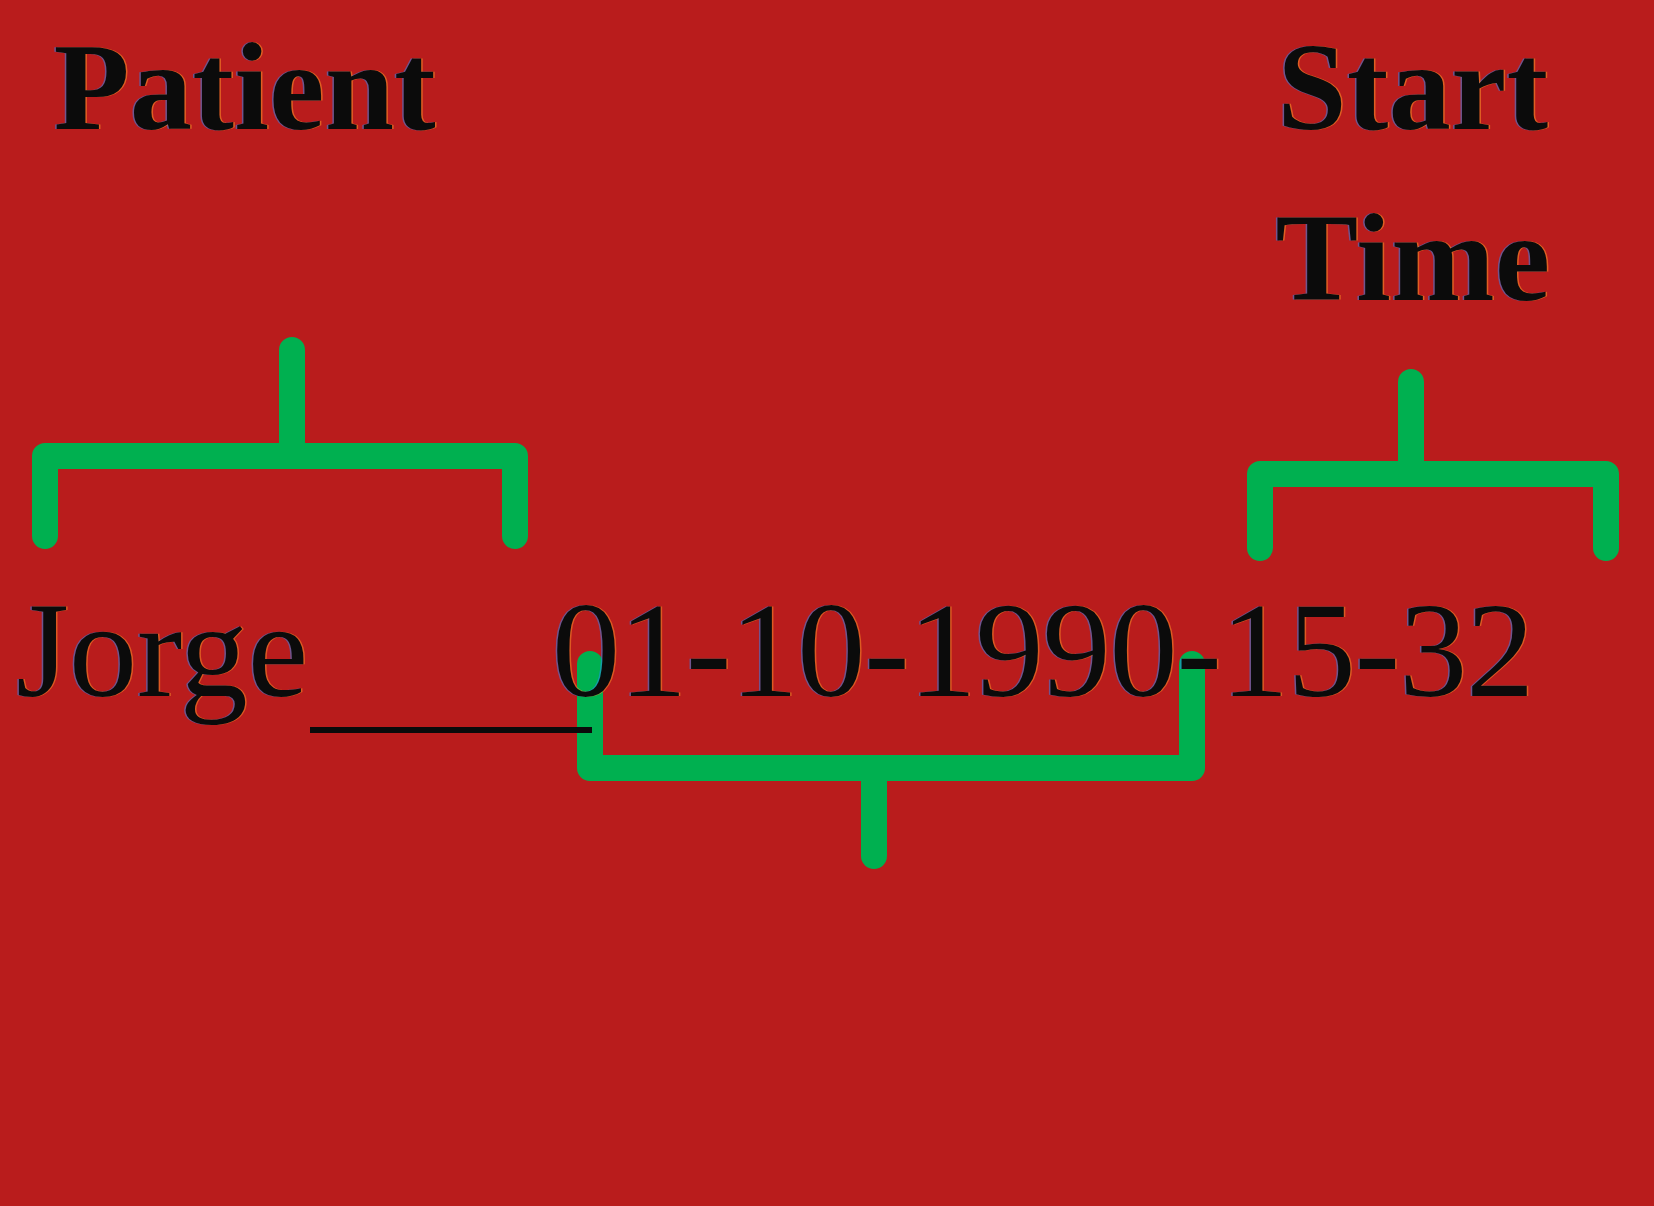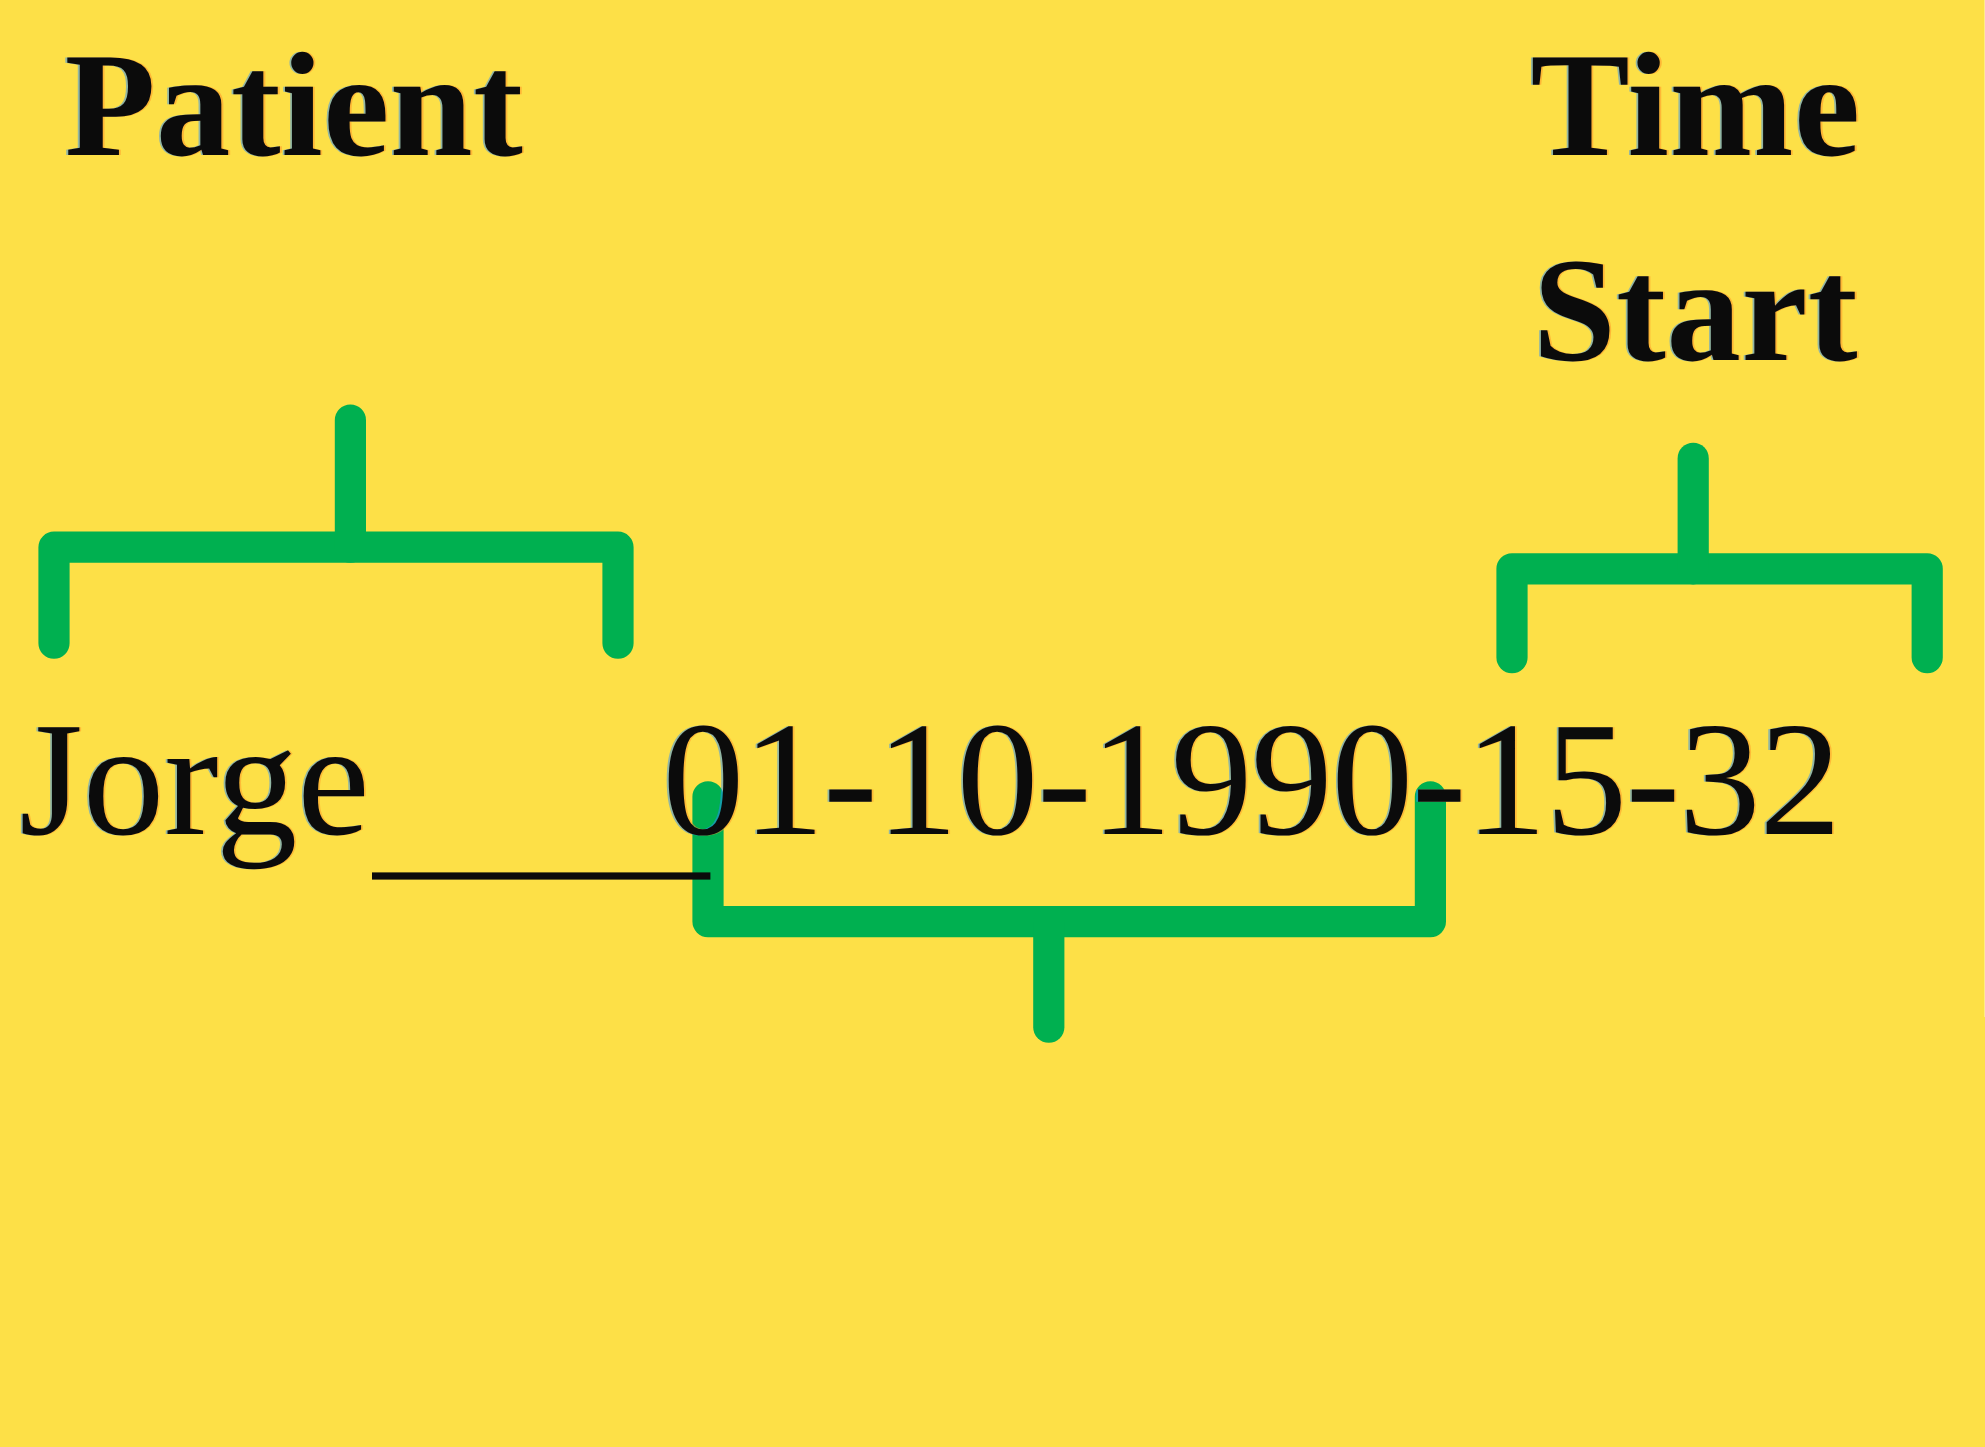--- a/index.html
+++ b/index.html
@@ -5,21 +5,21 @@
   html, body {
     margin: 0;
     padding: 0;
     background: #ffffff;
   }
 
   #stage {
     position: relative;
     width: 1654px;
     height: 1206px;
-    background: #fde047;
+    background: #b91c1c;
     overflow: hidden;
     font-family: "Liberation Serif", "DejaVu Serif", serif;
     color: #0a0a0a;
   }
 
   
   .label-block {
     position: absolute;
     font-weight: bold;
     font-size: 124px;
@@ -80,22 +80,22 @@
 </head>
 <body>
 
 <div id="stage">
 
   <div id="patient-name-label" class="label-block">
     <span class="line">Patient</span>
   </div>
 
   <div id="start-time-label" class="label-block">
+    <span class="line">Start</span>
     <span class="line">Time</span>
-    <span class="line">Start</span>
   </div>
 
   <div id="record-date-label" class="label-block">
   </div>
 
   <div class="brace" style="left:20px; top:336px; width:540px; height:220px;">
     <svg width="540" height="220" viewBox="0 0 540 220" aria-hidden="true">
       <path d="M 25 200 L 25 120 L 495 120 L 495 200" fill="none" stroke="#00B050" stroke-width="26" stroke-linecap="round" stroke-linejoin="round"></path>
       <path d="M 272 120 L 272 14" fill="none" stroke="#00B050" stroke-width="26" stroke-linecap="round"></path>
     </svg>

